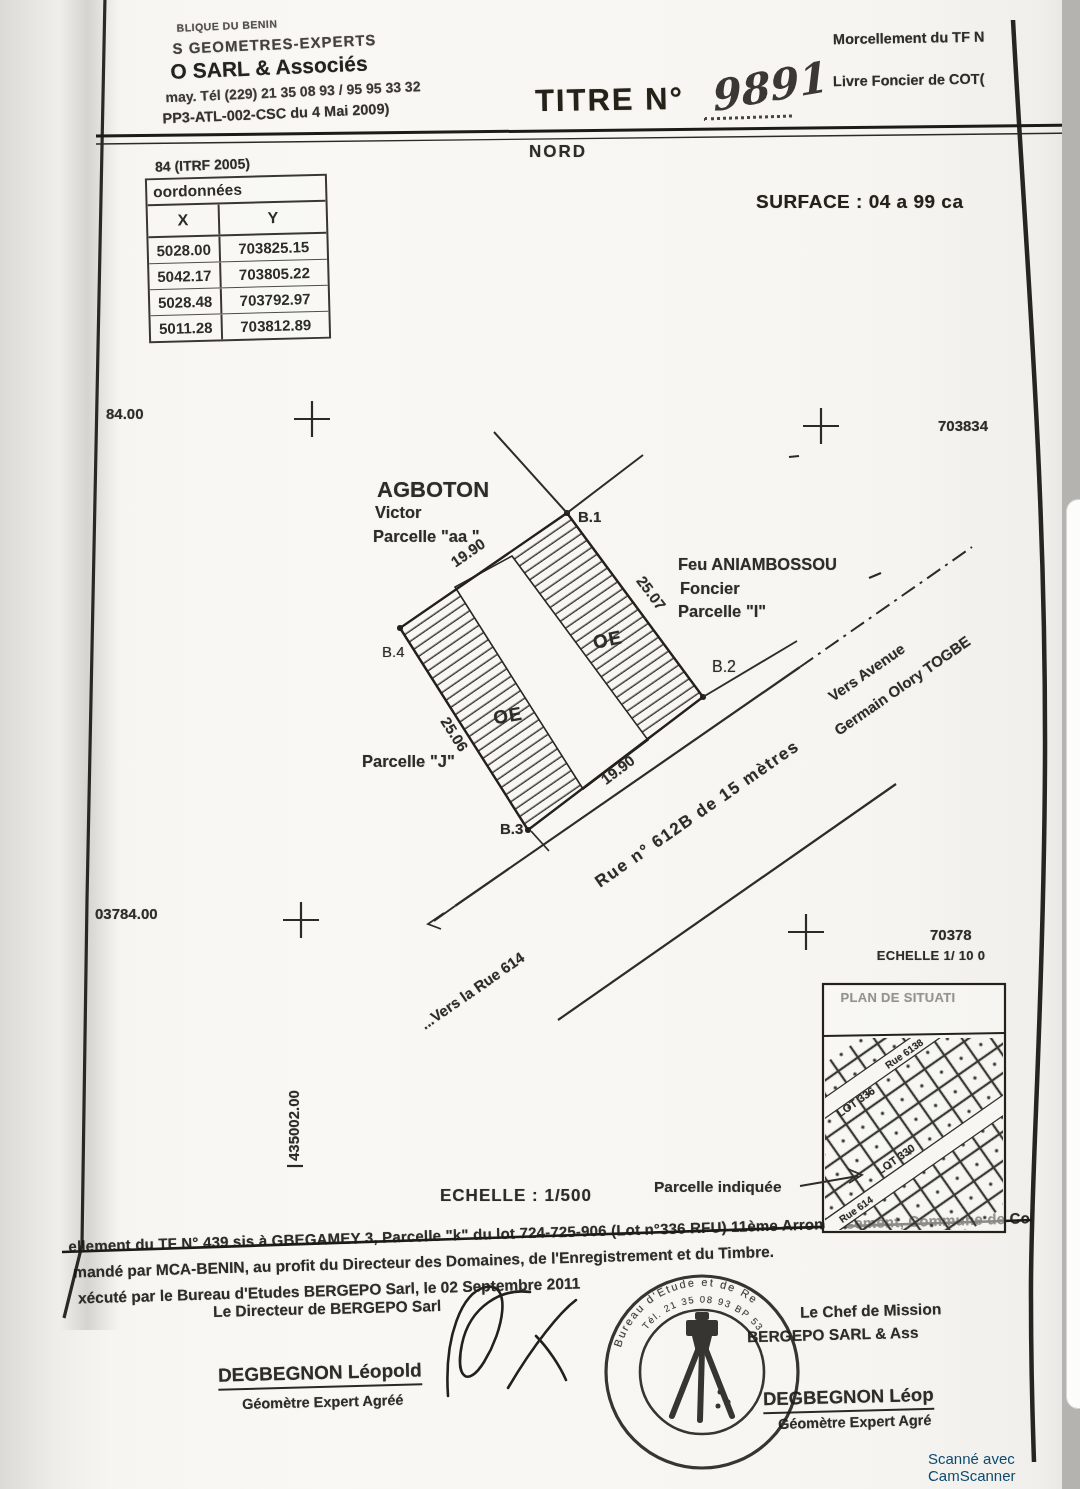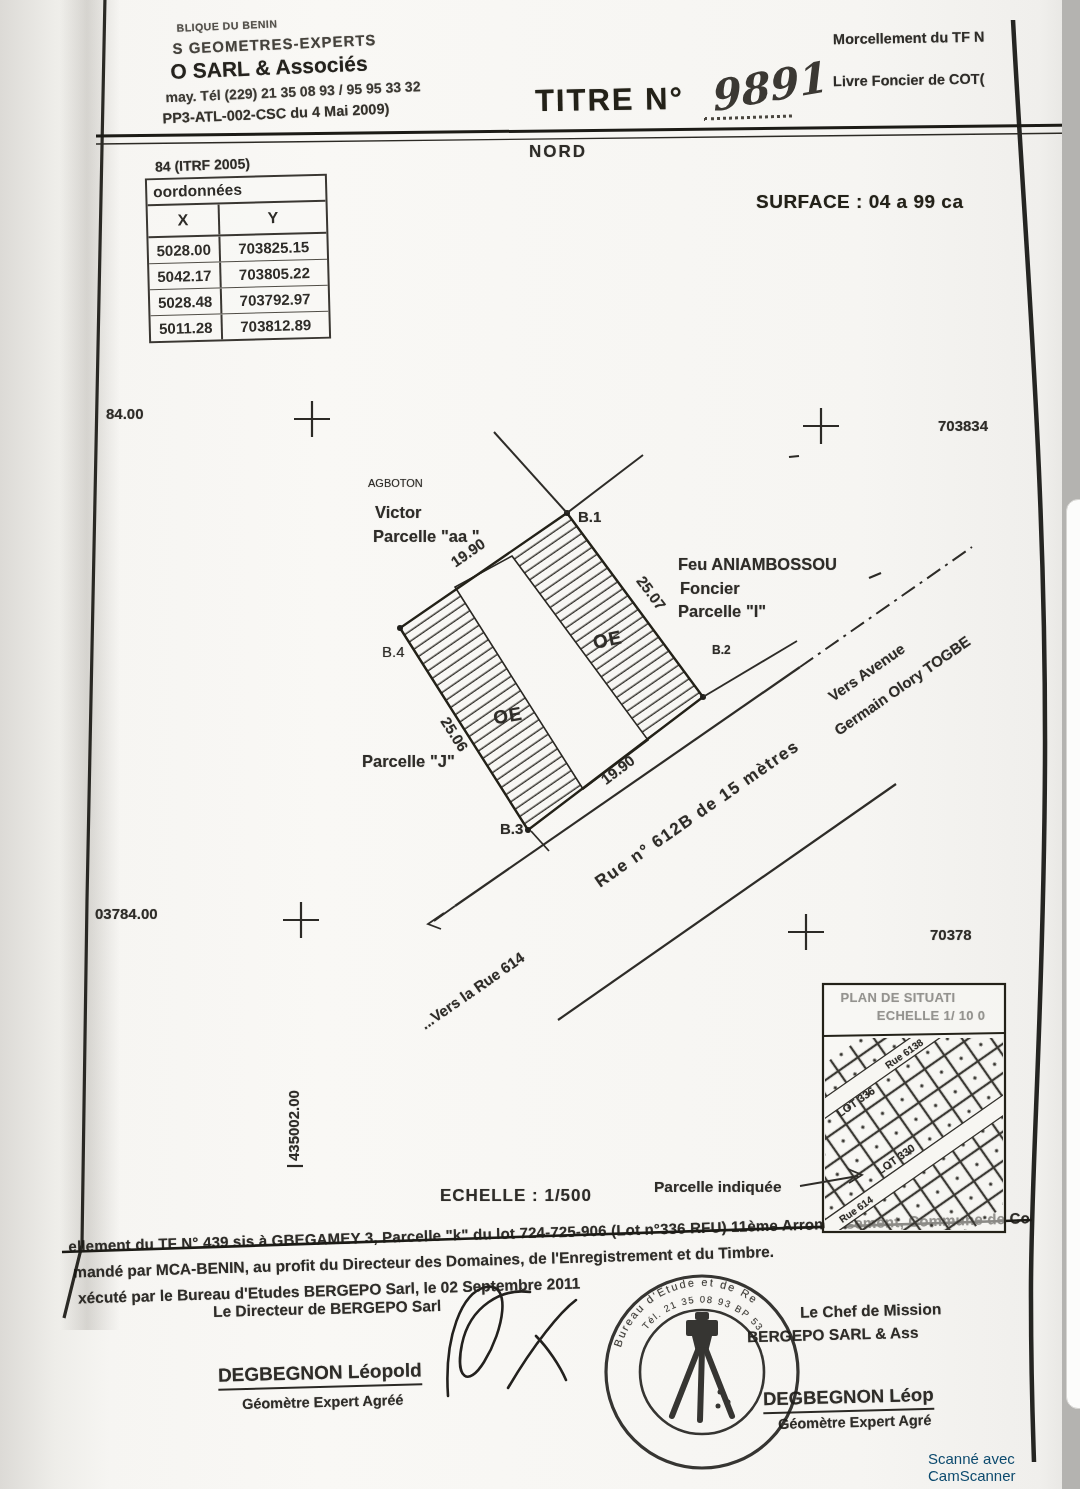--- a/index.html
+++ b/index.html
@@ -84,37 +84,37 @@
       <div>5011.28</div>
       <div>703812.89</div>
     </div>
   </div>
 
   <div class="t" style="left:106px;top:405px;font-size:15px;font-weight:600;">84.00</div>
   <div class="t" style="left:938px;top:417px;font-size:15px;font-weight:600;">703834</div>
   <div class="t" style="left:95px;top:905px;font-size:15px;font-weight:600;">03784.00</div>
   <div class="t" style="left:930px;top:926px;font-size:15px;font-weight:600;">70378</div>
 
-  <div class="t" style="left:368px;top:477px;font-size:11px;font-weight:400;">AGBOTON</div>
+  <div class="t" style="left:377px;top:477px;font-size:22px;font-weight:700;">AGBOTON</div>
   <div class="t" style="left:375px;top:503px;font-size:16.5px;font-weight:600;">Victor</div>
   <div class="t" style="left:373px;top:527px;font-size:16.5px;font-weight:600;">Parcelle "aa "</div>
   <div class="t" style="left:678px;top:555px;font-size:16.5px;font-weight:600;">Feu ANIAMBOSSOU</div>
   <div class="t" style="left:680px;top:579px;font-size:16.5px;font-weight:600;">Foncier</div>
   <div class="t" style="left:678px;top:602px;font-size:16.5px;font-weight:600;">Parcelle "I"</div>
   <div class="t" style="left:362px;top:752px;font-size:16.5px;font-weight:700;">Parcelle "J"</div>
 
   <div class="t" style="left:578px;top:508px;font-size:15px;font-weight:800;">B.1</div>
-  <div class="t" style="left:712px;top:643px;font-size:12px;font-weight:700;">B.2</div>
+  <div class="t" style="left:712px;top:658px;font-size:16px;font-weight:400;">B.2</div>
   <div class="t" style="left:500px;top:820px;font-size:15px;font-weight:800;">B.3</div>
   <div class="t" style="left:382px;top:643px;font-size:15px;font-weight:400;">B.4</div>
 
   <div class="t" style="left:440px;top:1186px;font-size:17px;font-weight:800;letter-spacing:1px;">ECHELLE : 1/500</div>
   <div class="t" style="left:654px;top:1178px;font-size:15.5px;font-weight:700;">Parcelle indiquée</div>
   <div class="sitTitle" style="top:990px;">PLAN DE SITUATI</div>
-  <div class="sitTitle" style="top:1008px;padding-left:33px;">ECHELLE 1/ 10 0</div>
+  <div class="sitTitle" style="top:948px;padding-left:33px;">ECHELLE 1/ 10 0</div>
 
   <div style="position:absolute;left:60px;top:1232px;width:1000px;height:90px;transform:rotate(-1.7deg);transform-origin:0 0;">
     <div class="t" style="left:8px;top:6px;font-size:15px;font-weight:700;letter-spacing:.2px;">ellement du TF N° 439 sis à GBEGAMEY 3, Parcelle "k" du lot 724-725-906 (Lot n°336 RFU) 11ème Arrondissement, Commune de Co</div>
     <div class="t" style="left:12px;top:32px;font-size:15.5px;font-weight:700;">mandé par MCA-BENIN, au profit du Directeur des Domaines, de l'Enregistrement et du Timbre.</div>
     <div class="t" style="left:16px;top:58px;font-size:15.5px;font-weight:700;">xécuté par le Bureau d'Etudes BERGEPO Sarl, le 02 Septembre 2011</div>
   </div>
 
   <div class="t" style="left:213px;top:1300px;font-size:15.5px;font-weight:600;transform:rotate(-1.5deg);">Le Directeur de BERGEPO Sarl</div>
   <div class="t" style="left:218px;top:1362px;font-size:19px;font-weight:800;border-bottom:2.5px solid #2b2925;padding-bottom:2px;transform:rotate(-1.5deg);">DEGBEGNON Léopold</div>
   <div class="t" style="left:242px;top:1394px;font-size:14.5px;font-weight:600;transform:rotate(-1.5deg);">Géomètre Expert Agréé</div>

